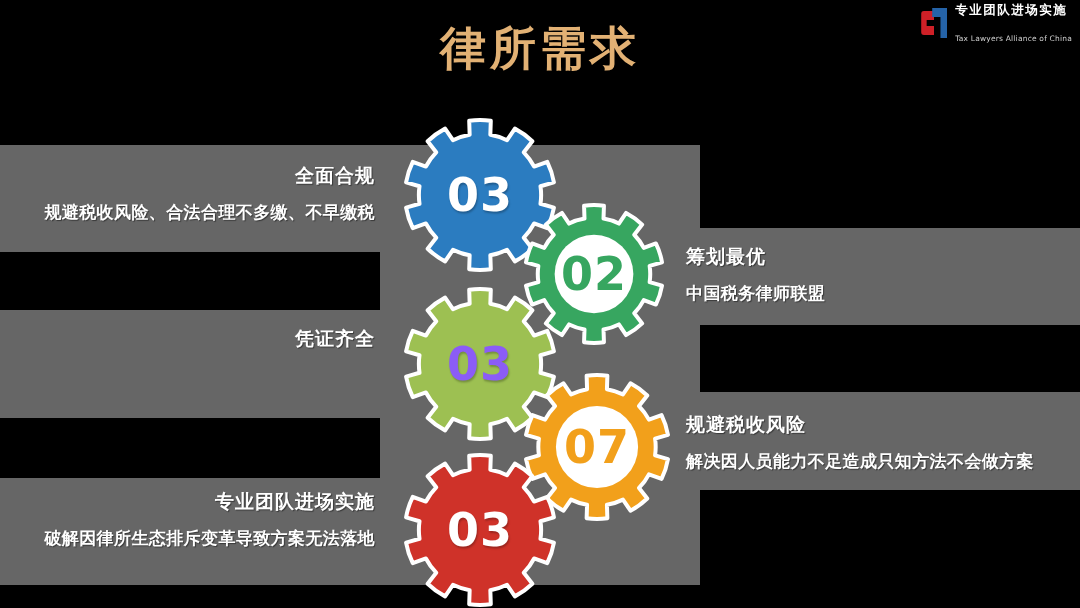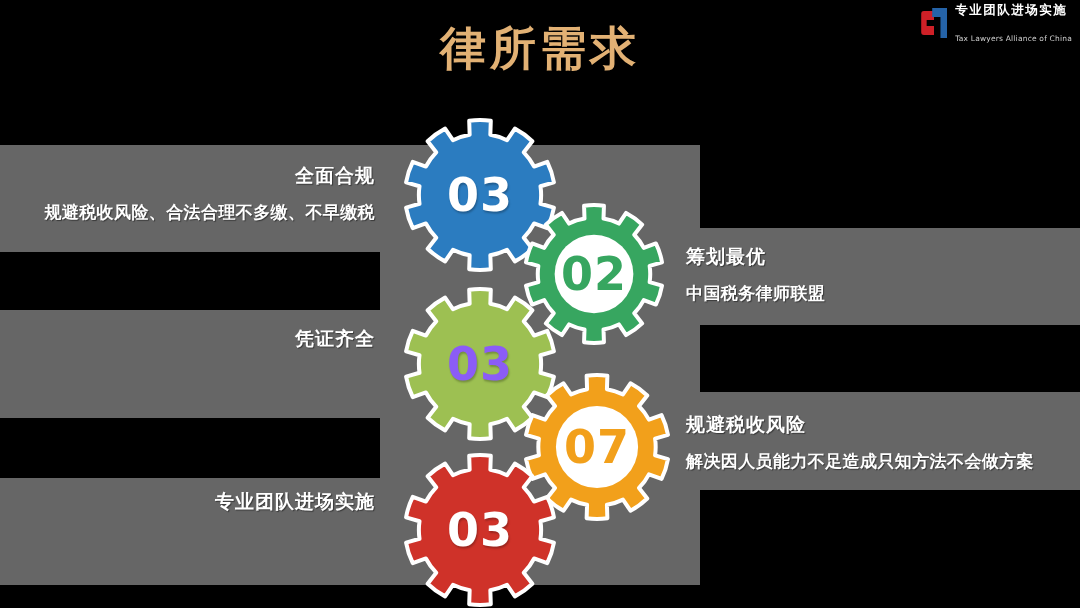--- a/index.html
+++ b/index.html
@@ -168,20 +168,21 @@
   </div>
   <div class="band-text left" style="top:326px;margin-left:38px;">
     <div class="bt-title">凭证齐全</div>
   </div>
   <div class="band-text right" style="top:412px;">
     <div class="bt-title">规避税收风险</div>
     <div class="bt-desc">解决因人员能力不足造成只知方法不会做方案</div>
   </div>
   <div class="band-text left" style="top:489px;">
     <div class="bt-title">专业团队进场实施</div>
+    <div class="bt-desc">破解因律所生态排斥变革导致方案无法落地</div>
   </div>
 
   <div class="gear" style="left:402px;top:117px;width:156px;height:156px;">
       <svg width="156" height="156" viewBox="0 0 156 156">
         <path d="M67.20,3.78A75,75 0 0 1 88.80,3.78L88.34,17.76A61.12499999999999,61.12499999999999 0 0 1 105.05,23.18L112.89,11.61A75,75 0 0 1 130.36,24.30L121.78,35.34A61.12499999999999,61.12499999999999 0 0 1 132.10,49.55L145.25,44.79A75,75 0 0 1 151.92,65.34L138.49,69.22A61.12499999999999,61.12499999999999 0 0 1 138.49,86.78L151.92,90.66A75,75 0 0 1 145.25,111.21L132.10,106.45A61.12499999999999,61.12499999999999 0 0 1 121.78,120.66L130.36,131.70A75,75 0 0 1 112.89,144.39L105.05,132.82A61.12499999999999,61.12499999999999 0 0 1 88.34,138.24L88.80,152.22A75,75 0 0 1 67.20,152.22L67.66,138.24A61.12499999999999,61.12499999999999 0 0 1 50.95,132.82L43.11,144.39A75,75 0 0 1 25.64,131.70L34.22,120.66A61.12499999999999,61.12499999999999 0 0 1 23.90,106.45L10.75,111.21A75,75 0 0 1 4.08,90.66L17.51,86.78A61.12499999999999,61.12499999999999 0 0 1 17.51,69.22L4.08,65.34A75,75 0 0 1 10.75,44.79L23.90,49.55A61.12499999999999,61.12499999999999 0 0 1 34.22,35.34L25.64,24.30A75,75 0 0 1 43.11,11.61L50.95,23.18A61.12499999999999,61.12499999999999 0 0 1 67.66,17.76Z" fill="#2b7cc0" stroke="#ffffff" stroke-width="4" stroke-linejoin="round"></path>
       </svg>
       <div class="gear-num" style="color: rgb(255, 255, 255);">03</div>
     </div>
   <div class="gear" style="left:522px;top:202px;width:144px;height:144px;">
       <svg width="144" height="144" viewBox="0 0 144 144">

